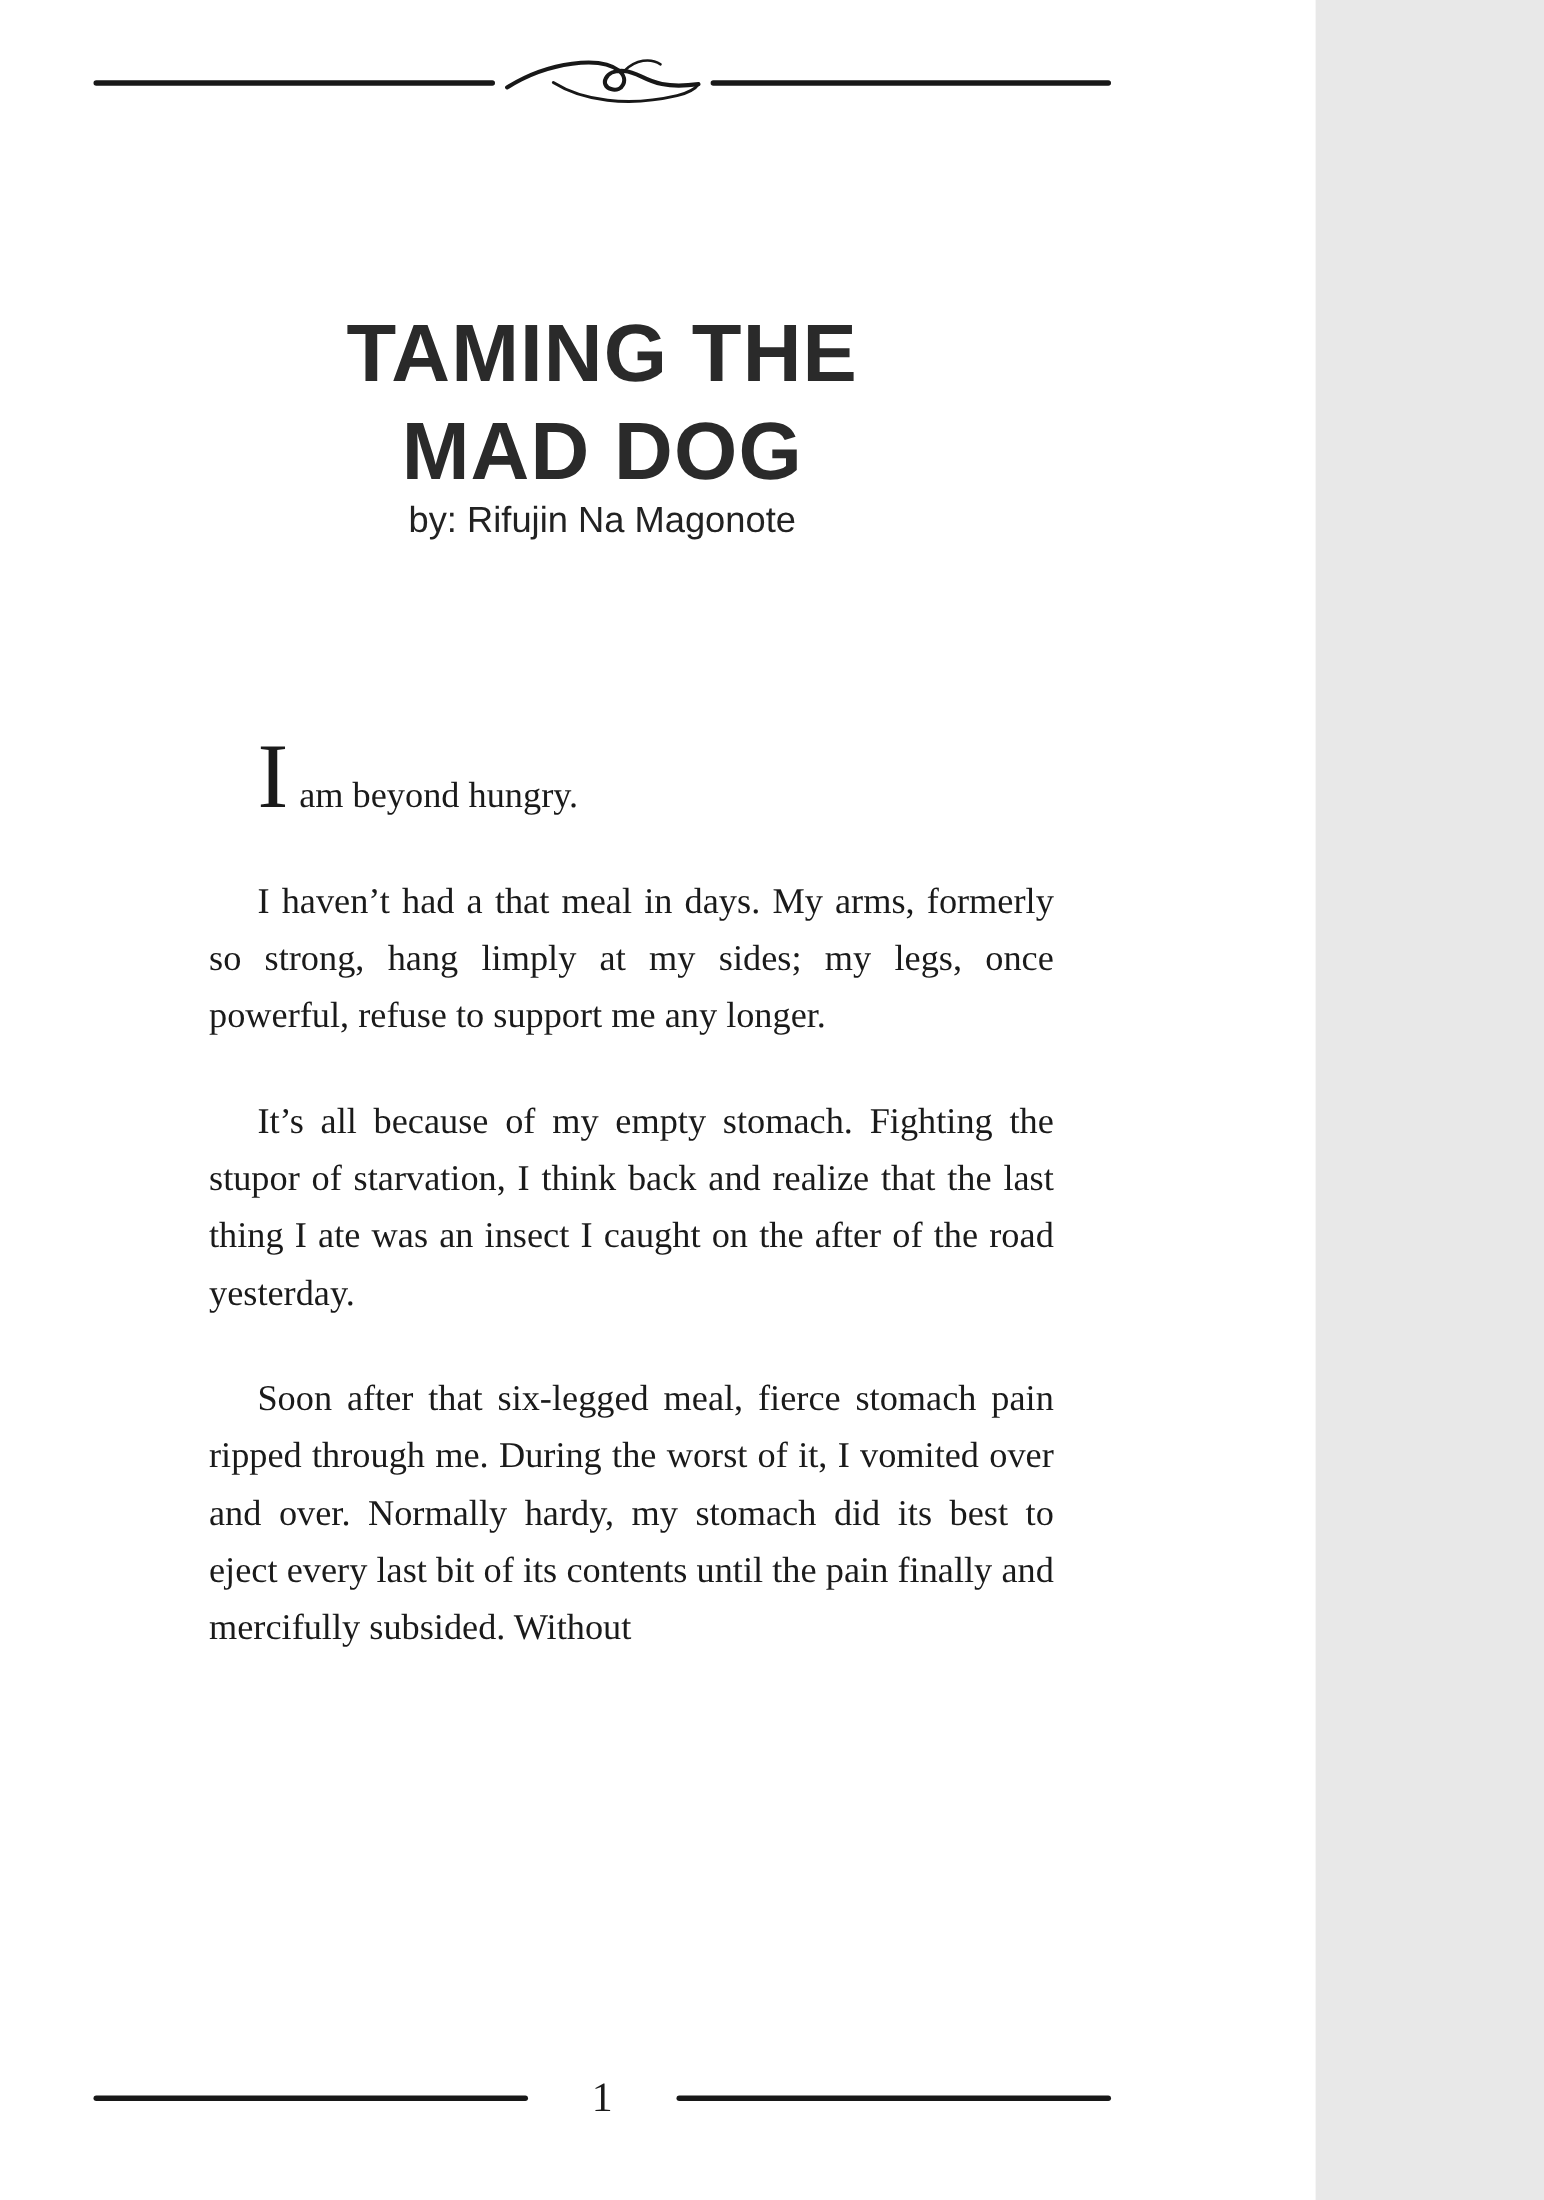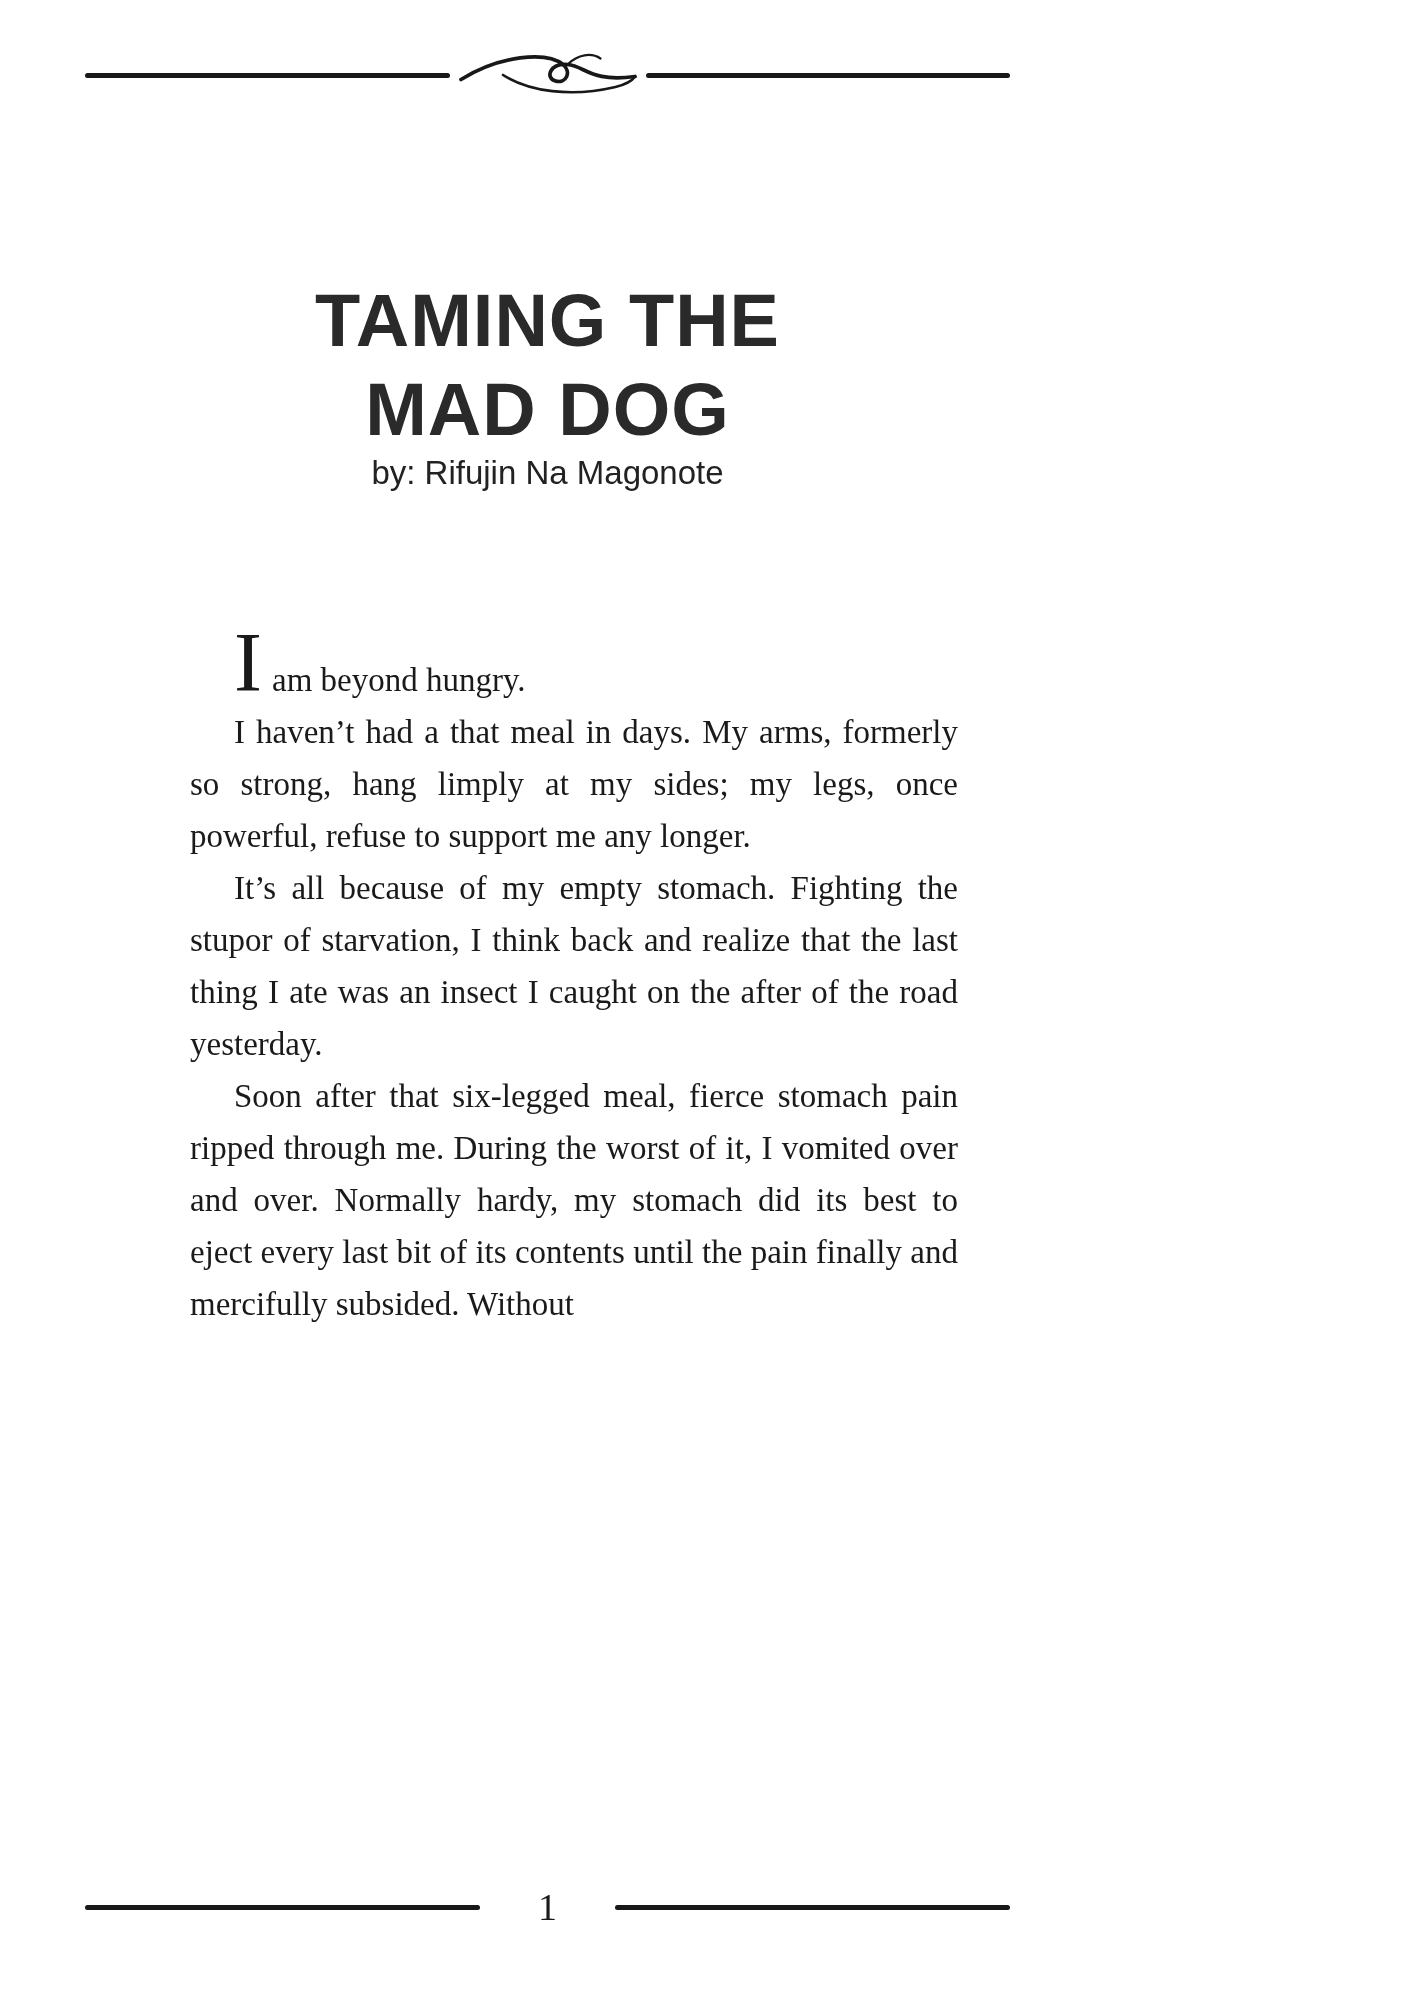--- a/index.html
+++ b/index.html
@@ -1,19 +1,19 @@
 <!DOCTYPE html>
 <html><head>
 <meta charset="utf-8">
 <style>
   * { margin: 0; padding: 0; box-sizing: border-box; }
   html, body { background: #e8e8e8; }
   .page {
     position: relative;
-    width: 1404px;
+    width: 1196px;
     height: 2000px;
     background: #ffffff;
     color: #1e1e1e;
     overflow: hidden;
     font-family: "Liberation Serif", serif;
   }
 
   
   .header-rule {
     position: absolute;
@@ -66,20 +66,21 @@
     left: 190px;
     top: 620px;
     width: 768px;
   }
   .body-text p {
     font-size: 33px;
     line-height: 52px;
     text-align: justify;
     text-indent: 44px;
     color: #1a1a1a;
+    margin-top: 44px;
   }
   .body-text p.first {
     padding-top: 34px;
     text-align: left;
   }
   .dropcap {
     font-size: 84px;
     line-height: 0;
     margin-right: 10px;
     color: #1a1a1a;

